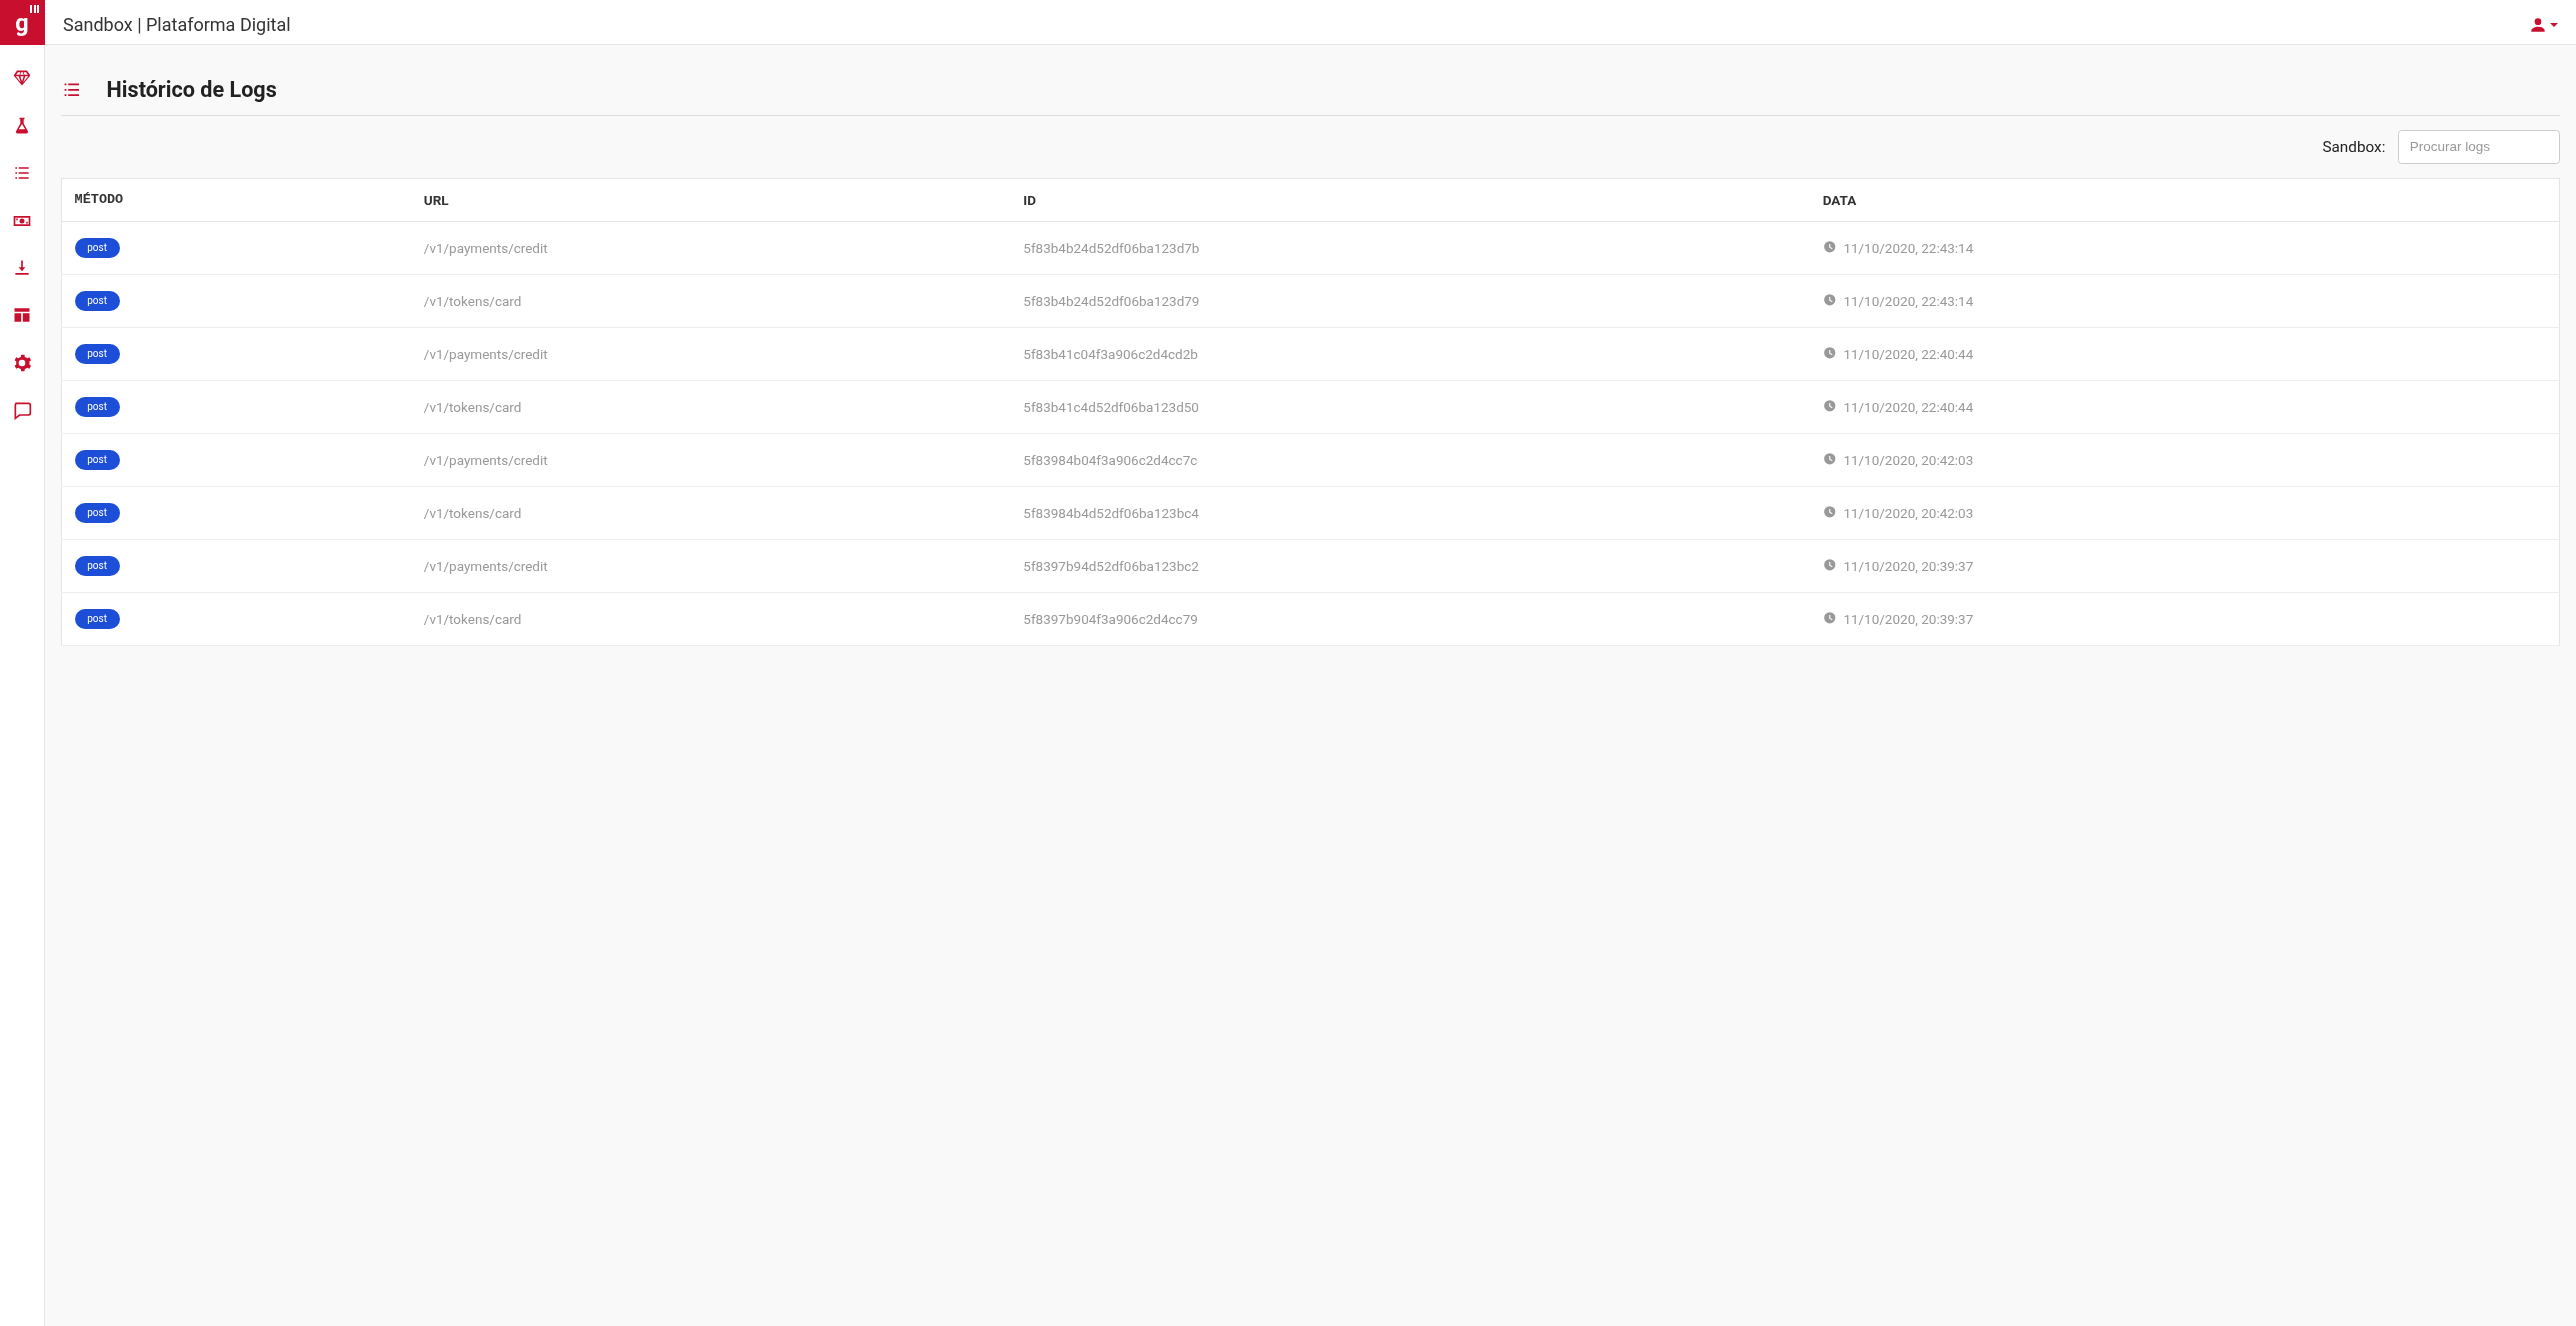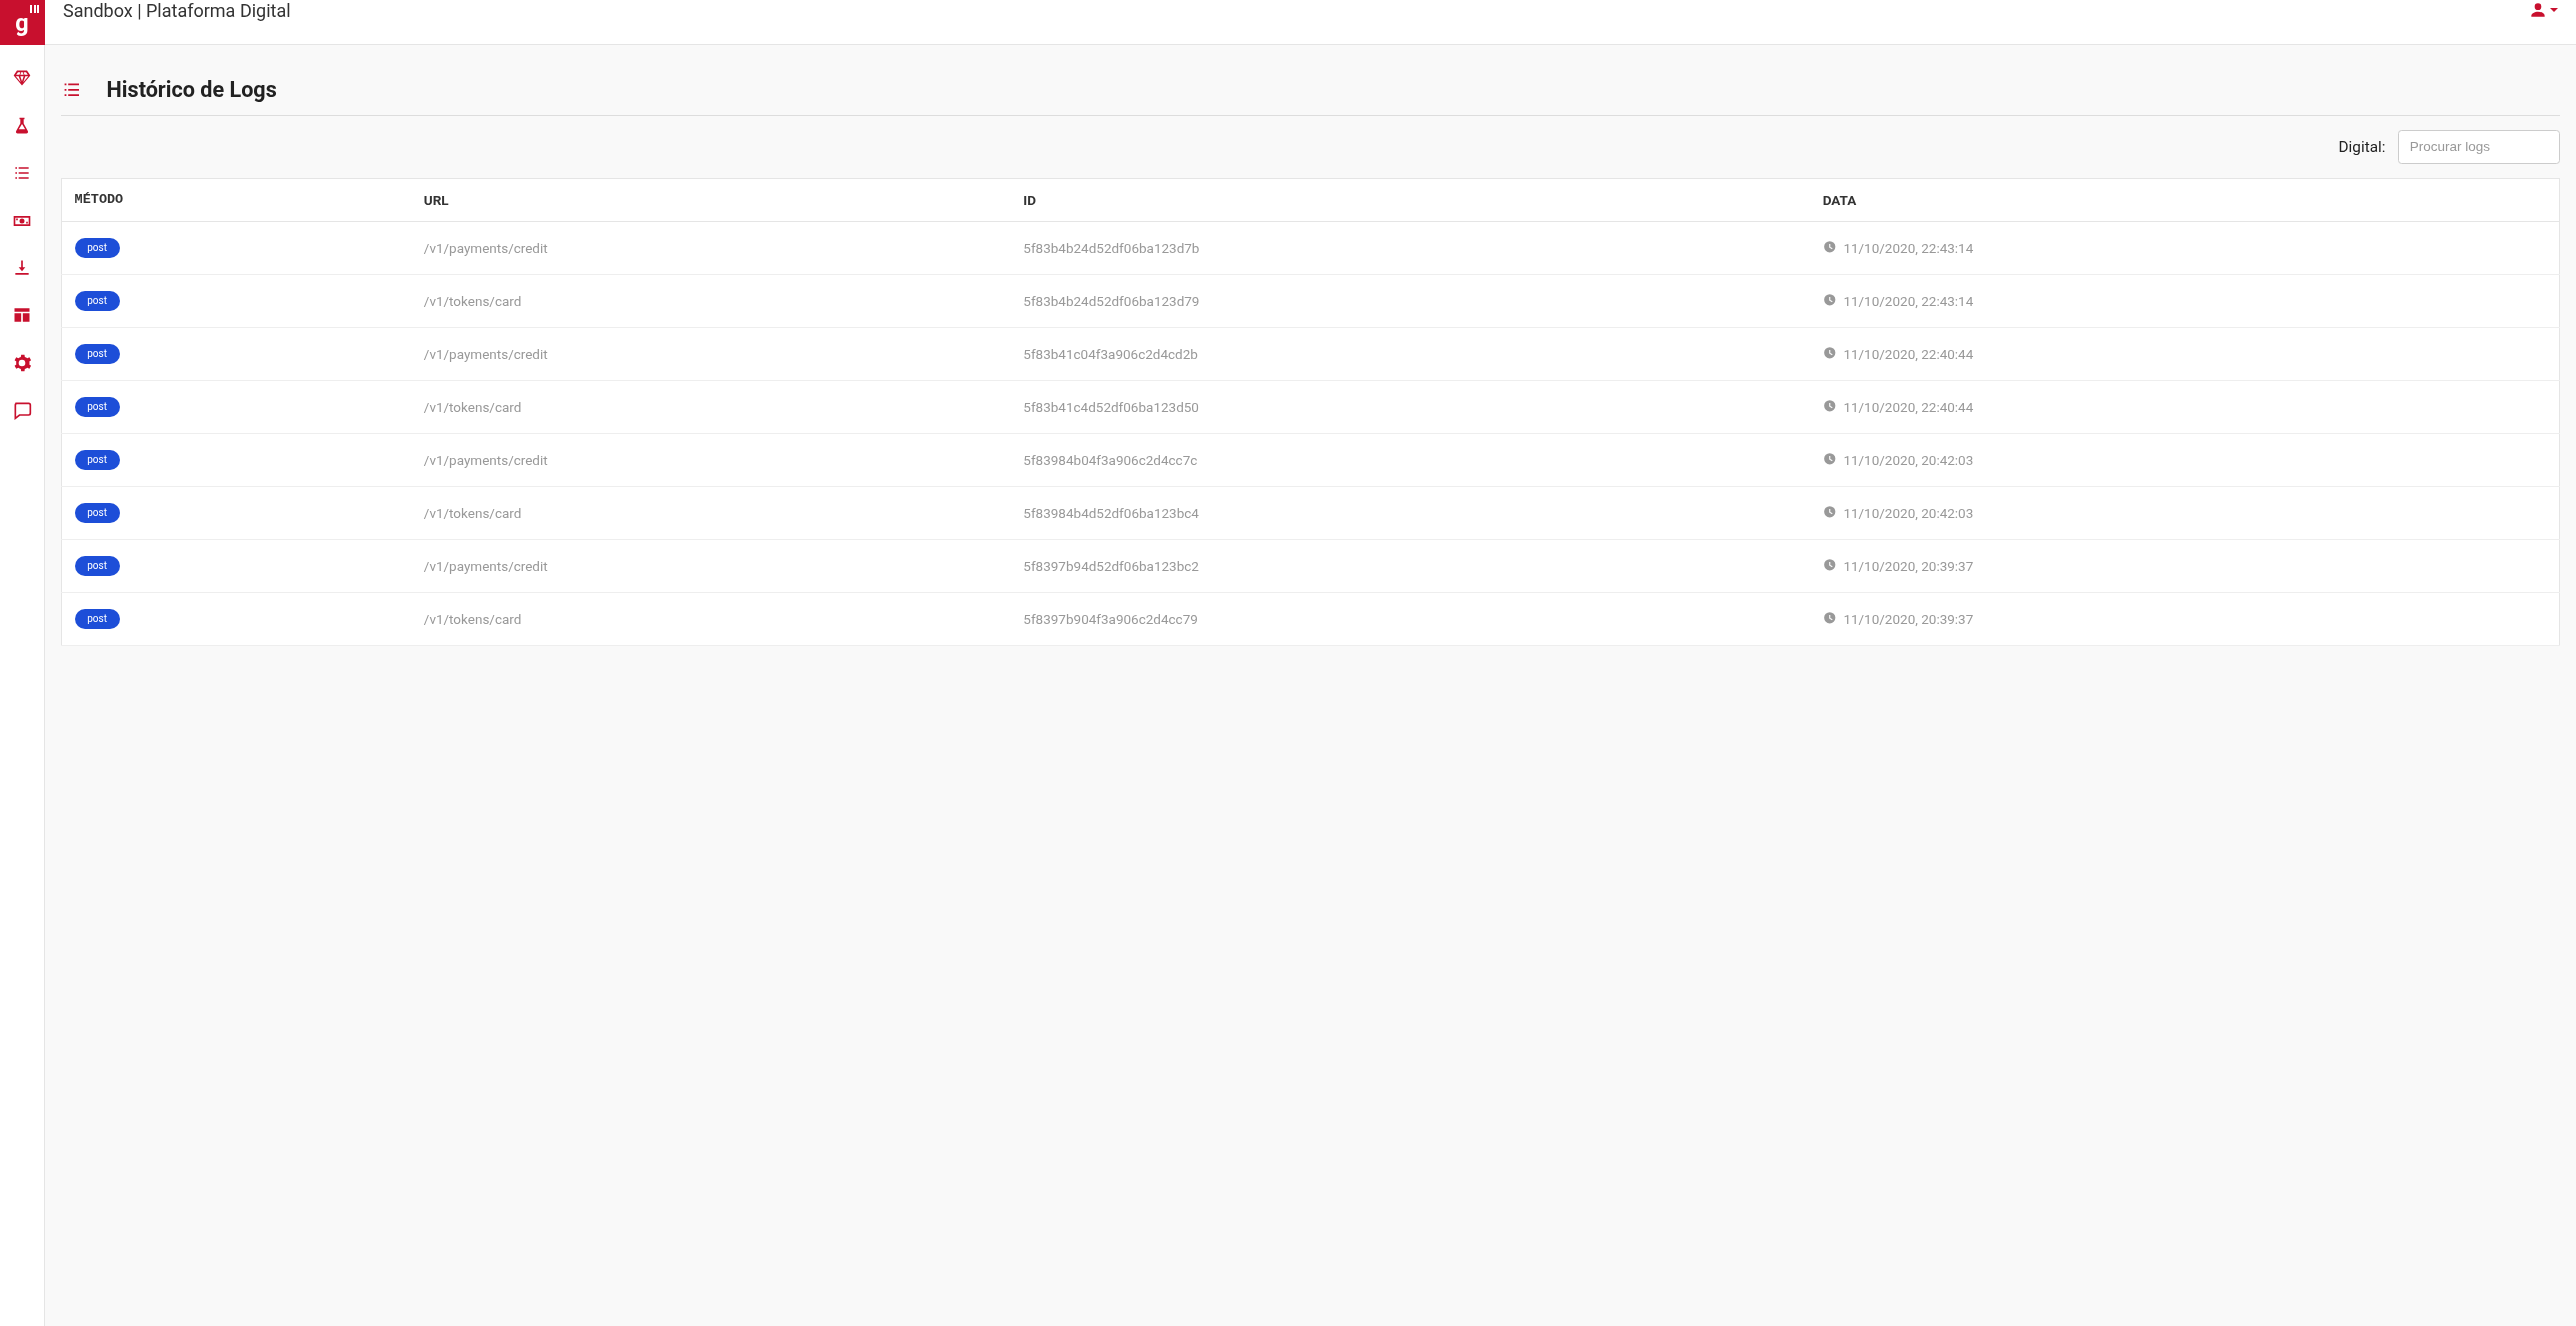--- a/index.html
+++ b/index.html
@@ -54,23 +54,23 @@
   }
   .main {
     flex: 1;
     display: flex;
     flex-direction: column;
   }
   .topbar {
     height: 45px;
     border-bottom: 0.9px solid #e5e5e5;
     display: flex;
-    align-items: flex-start;
+    align-items: flex-end;
     justify-content: space-between;
-    padding: 0 18px;
+    padding: 9px 18px;
   }
   .topbar-title {
     font-size: 18px;
     color: #333;
     font-weight: 400;
   }
   .user-menu {
     display: flex;
     align-items: center;
     gap: 1.8px;
@@ -251,21 +251,21 @@
   <div class="content">
 
     <div class="section-header">
       <svg viewBox="0 0 24 24">
           <path d="M4 5h2v2H4V5zm4 0h12v2H8V5zM4 11h2v2H4v-2zm4 0h12v2H8v-2zM4 17h2v2H4v-2zm4 0h12v2H8v-2z"></path>
         </svg>
       <div class="section-title">Histórico de Logs</div>
     </div>
 
     <div class="search-row">
-      <span class="search-label">Digital:</span>
+      <span class="search-label">Sandbox:</span>
       <input class="search-input" type="text" placeholder="Procurar logs" style="">
     </div>
 
     <table class="logs-table">
       <thead>
         <tr>
           <th class="col-method">MÉTODO</th>
           <th class="col-url">URL</th>
           <th class="col-id">ID</th>
           <th class="col-date">DATA</th>

